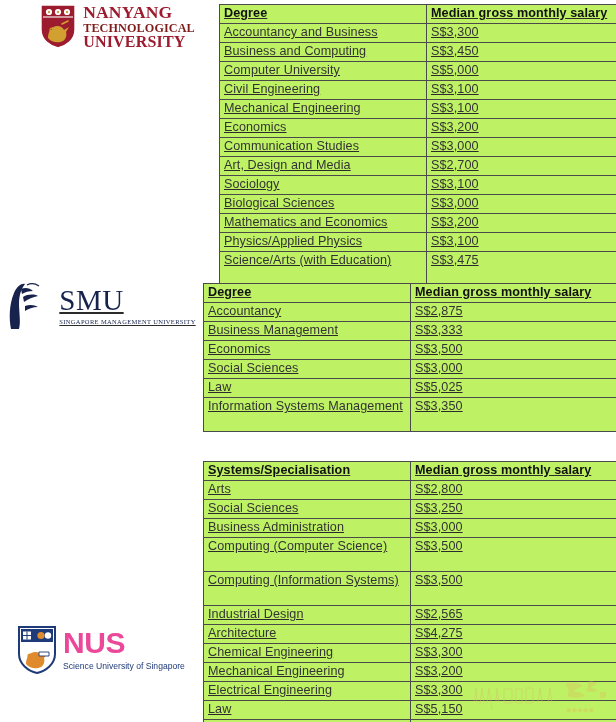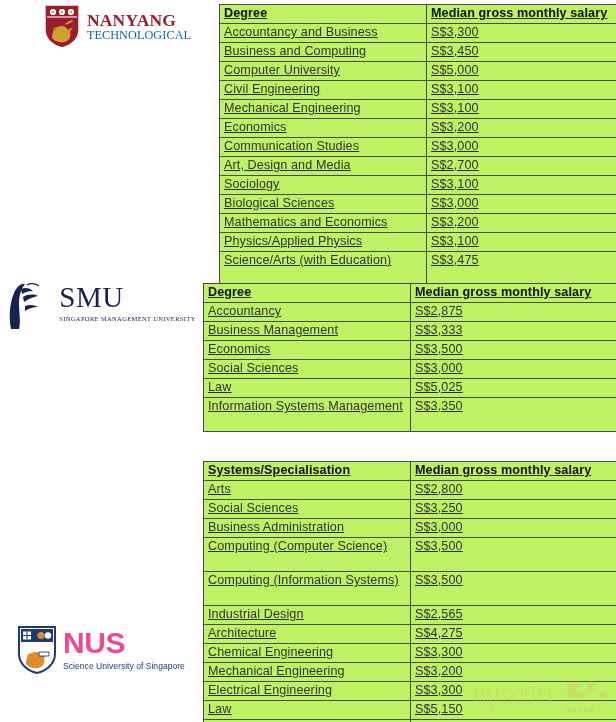--- a/index.html
+++ b/index.html
@@ -81,39 +81,40 @@
     font-family: "Liberation Serif", serif;
   }
   .ntu-l1 {
     color: #9c1b2e;
     font-size: 17.5px;
     font-weight: bold;
     letter-spacing: 0.2px;
     display: block;
   }
   .ntu-l2 {
-    color: #0369a1;
+    color: #7f1d1d;
     font-size: 12.2px;
-    font-weight: normal;
+    font-weight: bold;
     letter-spacing: 0.1px;
     display: block;
   }
   .ntu-l3 {
     color: #9c1b2e;
     font-size: 16px;
     font-weight: bold;
     letter-spacing: 0.2px;
     display: block;
   }
 
   
   .smu-logo {
     display: flex;
-    align-items: flex-start;
+    align-items: center;
     gap: 18px;
+    text-decoration: underline;
   }
   .smu-mark { width: 34px; height: 46px; }
   .smu-text { line-height: 1; }
   .smu-l1 {
     display: block;
     color: #17234d;
     font-family: "Liberation Serif", serif;
     font-size: 29px;
     letter-spacing: 0.5px;
   }
@@ -188,20 +189,21 @@
             <circle cx="27" cy="8" r="1.2" fill="#c8a14b"></circle>
           <path d="M3,13 h30" stroke="#ffffff" stroke-width="1.1"></path>
           <path d="M8,34 c0,-7 4,-12 9,-12 c4,0 6,2 7,4 l5,-3 l-3,5 c1,3 0,7 -3,9 c-4,2 -11,2 -15,-3 z" fill="#d1a030"></path>
           <circle cx="12" cy="26" r="2.6" fill="#d1a030"></circle>
           <circle cx="11.2" cy="25.4" r="0.6" fill="#6d4a12"></circle>
           <path d="M22,20 l6,-3" stroke="#d1a030" stroke-width="1.6" stroke-linecap="round"></path>
         </svg>
         <div class="ntu-text">
           <span class="ntu-l1">NANYANG</span>
           <span class="ntu-l2">TECHNOLOGICAL</span>
+          <span class="ntu-l3">UNIVERSITY</span>
         </div>
       </div>
     </div>
 
     <div class="table-wrap">
       <table class="salary">
         <colgroup>
             <col class="c1">
             <col class="c2">
           </colgroup>

